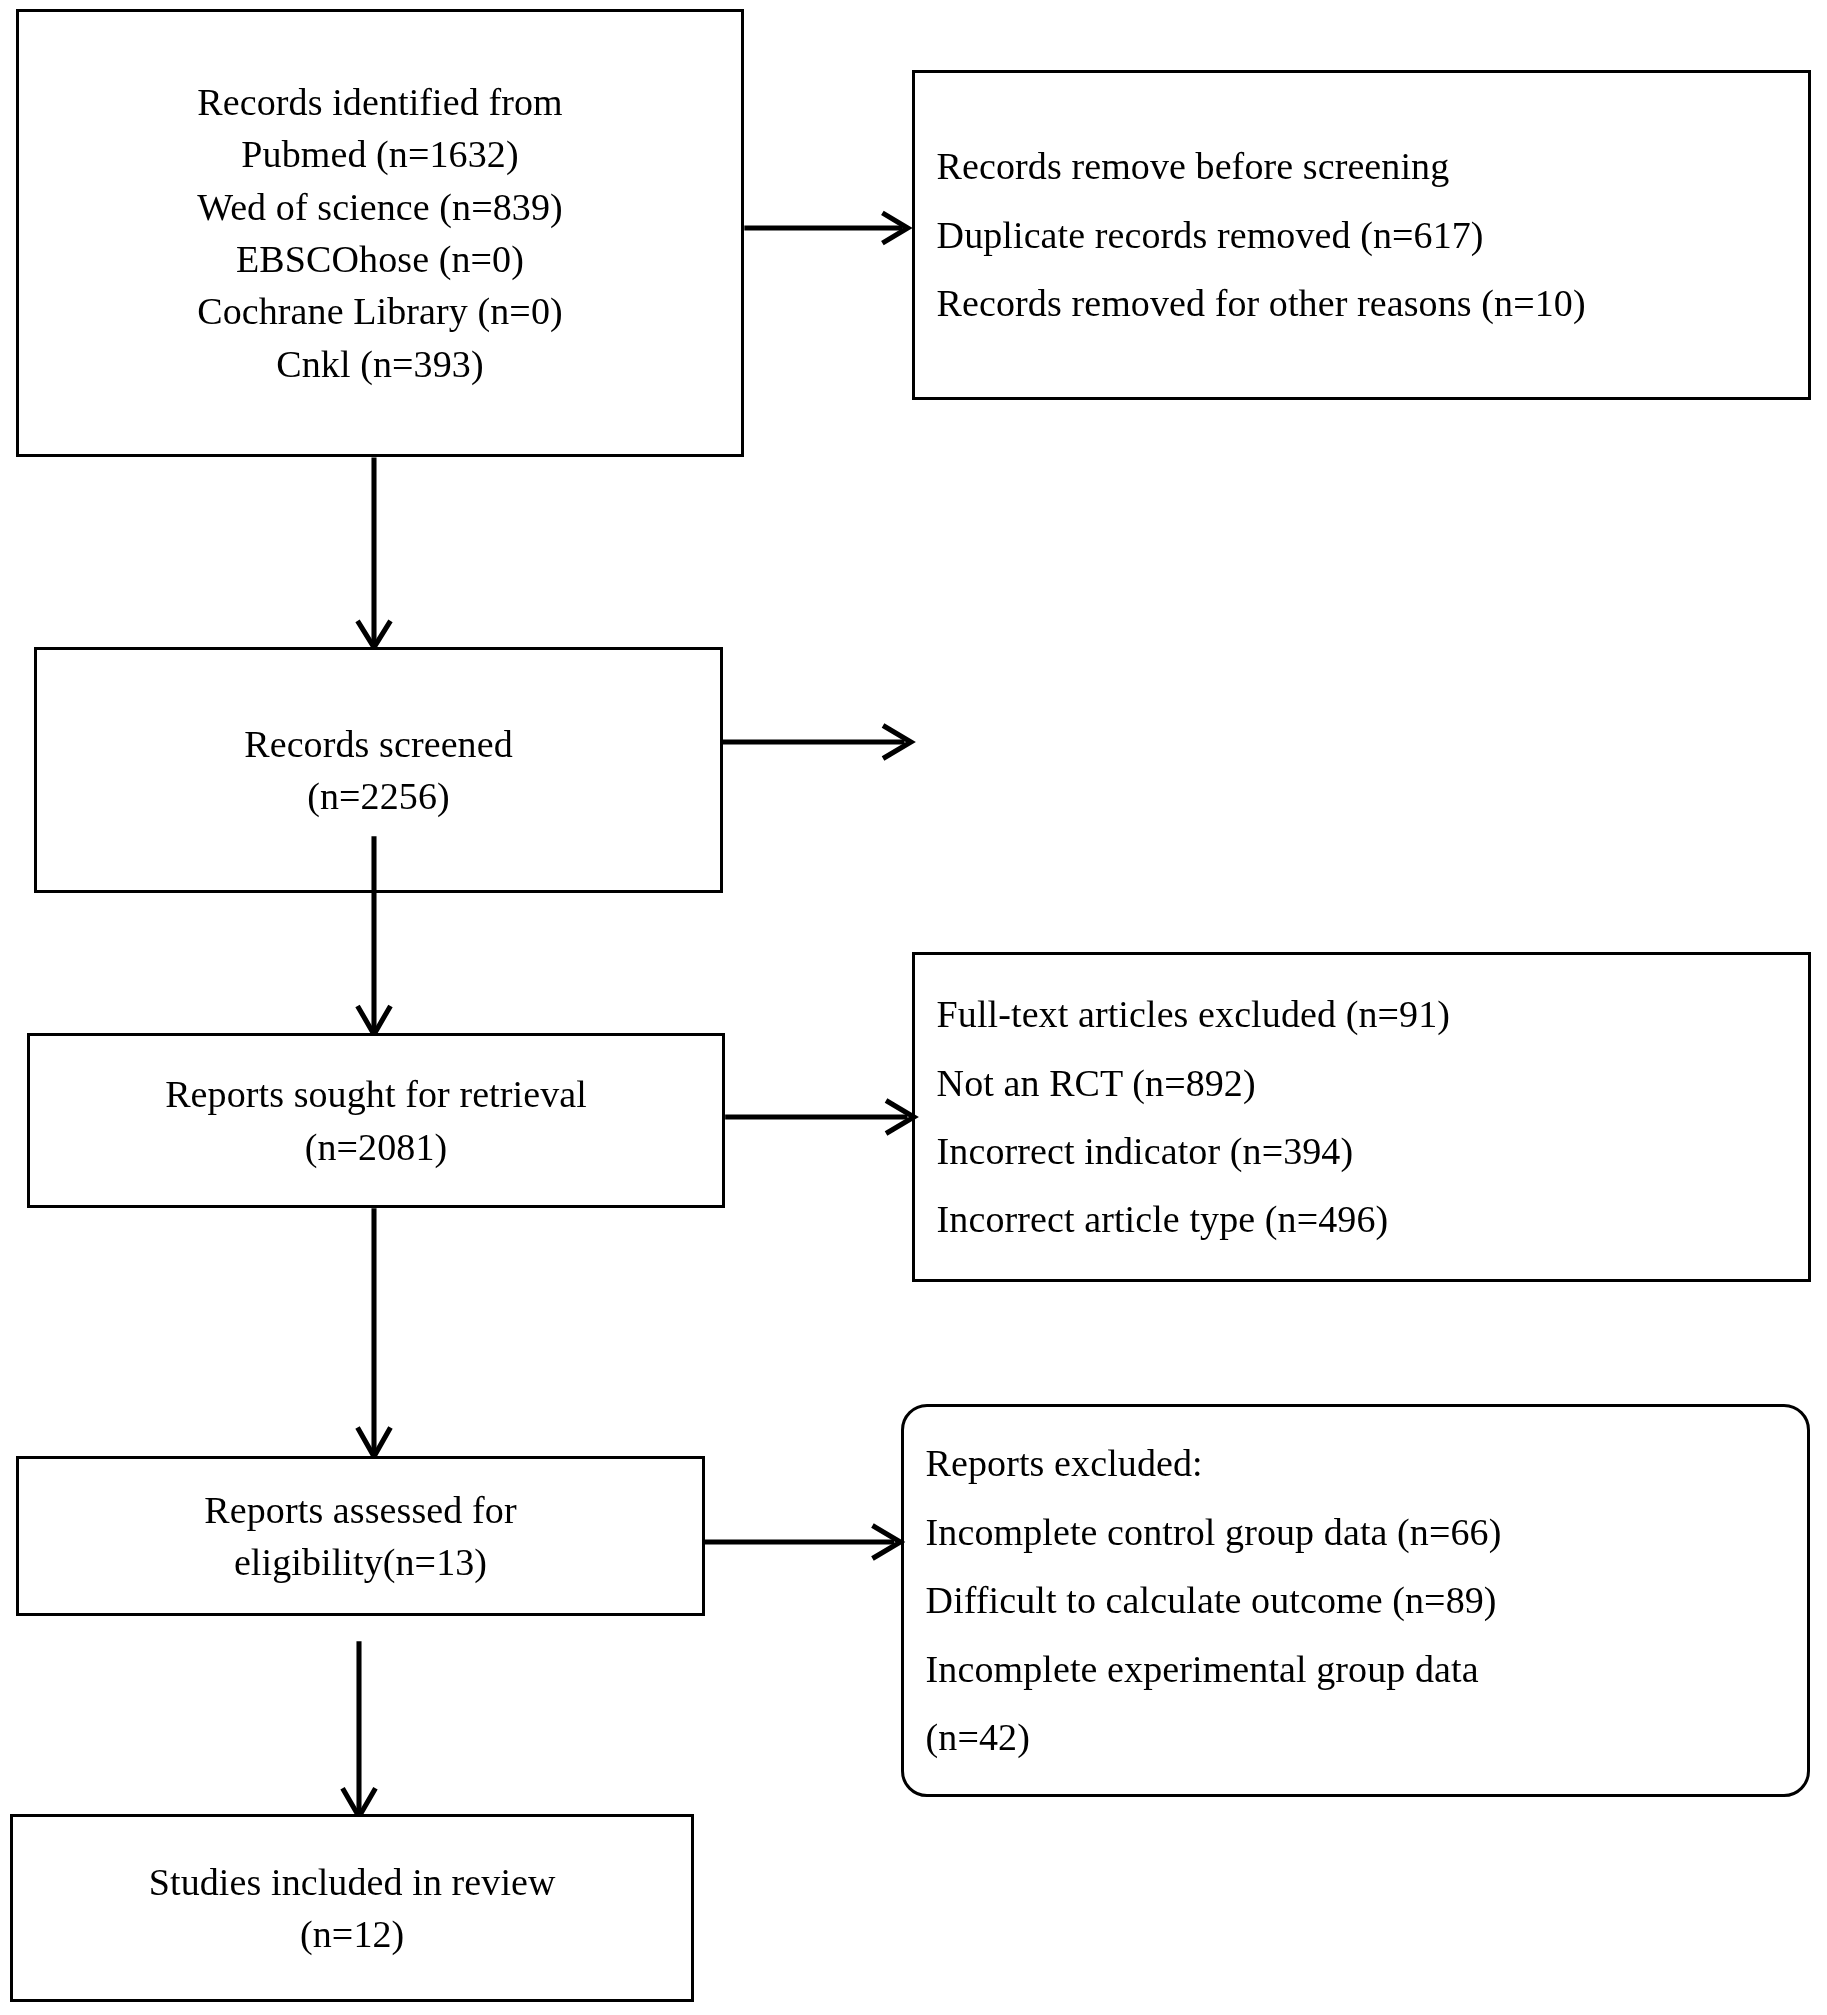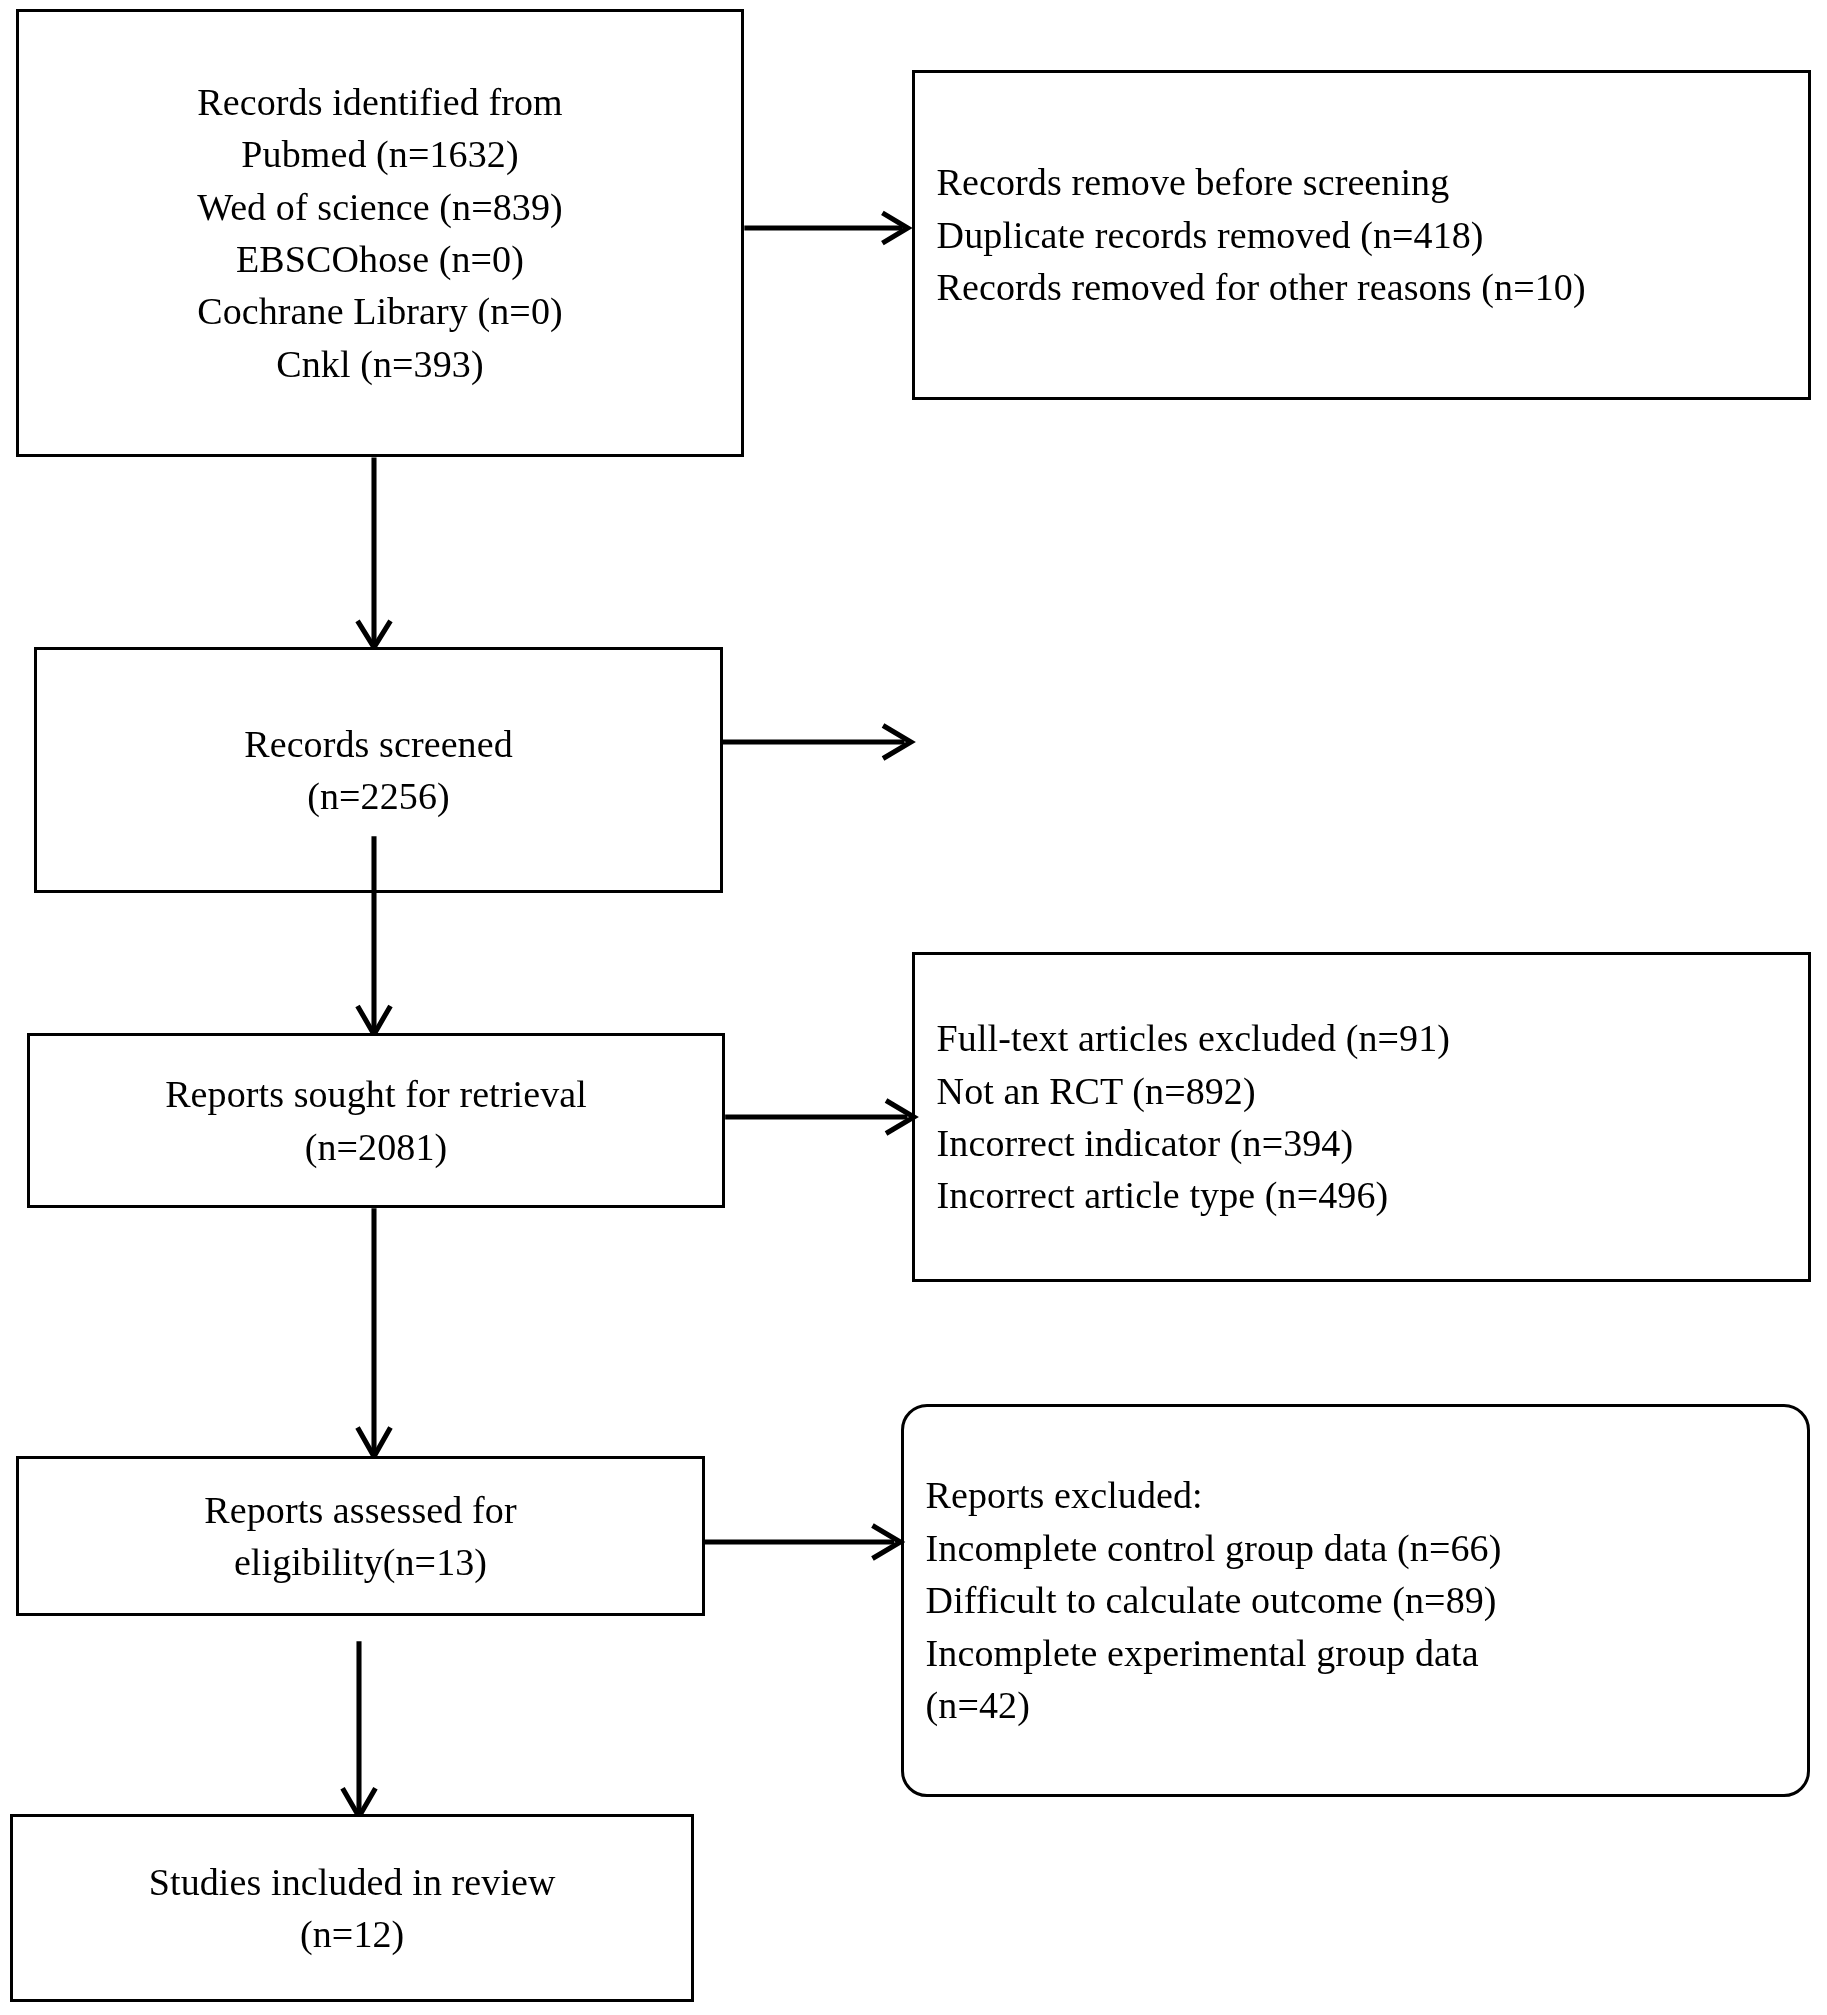--- a/index.html
+++ b/index.html
@@ -25,20 +25,21 @@
     display: flex;
     flex-direction: column;
     justify-content: center;
   }
   .flow-box.center-text {
     align-items: center;
   }
   .flow-box.left-text {
     align-items: flex-start;
     text-align: left;
+    gap: 16px;
   }
   .box-line {
     display: block;
     font-size: 38px;
     line-height: 1.38;
     white-space: nowrap;
     letter-spacing: 0.1px;
   }
   .left-text .box-line {
     padding-left: 21.6px;
@@ -61,21 +62,21 @@
     <span class="box-line">Records identified from</span>
     <span class="box-line">Pubmed (n=1632)</span>
     <span class="box-line">Wed of science (n=839)</span>
     <span class="box-line">EBSCOhose (n=0)</span>
     <span class="box-line">Cochrane Library (n=0)</span>
     <span class="box-line">Cnkl (n=393)</span>
   </div>
 
   <div class="flow-box left-text" style="left:912px; top:70px; width:899px; height:330px;">
     <span class="box-line">Records remove before screening</span>
-    <span class="box-line">Duplicate records removed (n=418)</span>
+    <span class="box-line">Duplicate records removed (n=617)</span>
     <span class="box-line">Records removed for other reasons (n=10)</span>
   </div>
 
   <div class="conn" style="left:744px; top:209px;">
     <svg width="178" height="38" viewBox="0 0 280 60">
       <line x1="0" y1="30" x2="250" y2="30" stroke="#000" stroke-width="8"></line>
       <polyline points="218,6 258,30 218,54" fill="none" stroke="#000" stroke-width="8"></polyline>
     </svg>
   </div>
 

